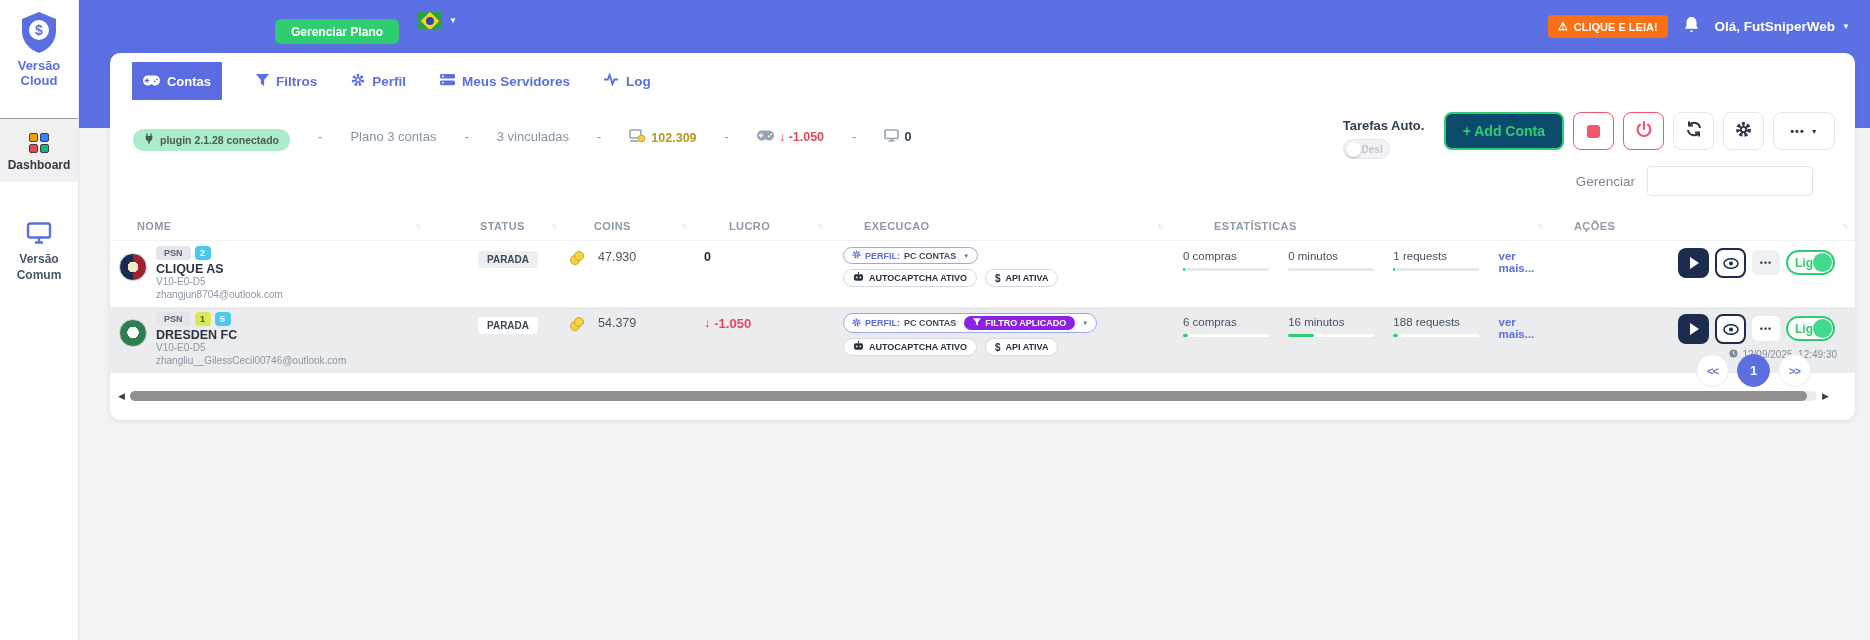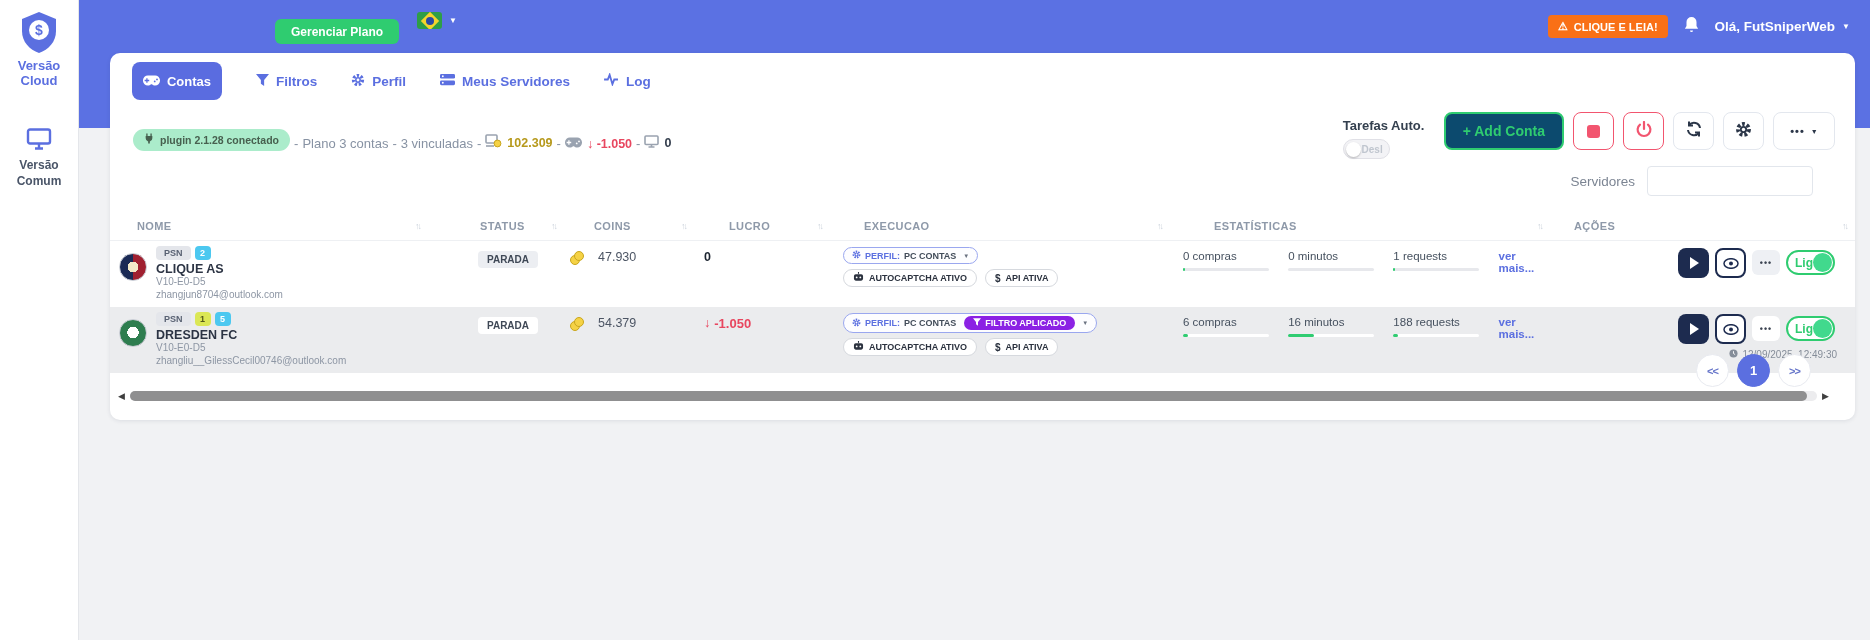--- a/index.html
+++ b/index.html
@@ -32,25 +32,25 @@
   .dash-icon { display:inline-grid; grid-template-columns:9px 9px; gap:2px; }
   .dash-icon i { display:block; width:9px; height:9px; border:1px solid #38404c; border-radius:2px; }
   .dash-icon i:nth-child(1){background:#f59e0b;} .dash-icon i:nth-child(2){background:#3b82f6;}
   .dash-icon i:nth-child(3){background:#ef4444;} .dash-icon i:nth-child(4){background:#10b981;}
 
   
   .card { position:absolute; left:110px; top:53px; width:1745px; height:367px; background:#fff; border-radius:10px; box-shadow:0 1px 4px rgba(25,35,70,.10); z-index:3; }
 
   
   .tabs-row { position:absolute; left:22px; top:9px; display:flex; align-items:center; }
-  .tab-active { width:90px; height:38px; background:#5a6ce0; border-radius:8px; display:flex; align-items:center; justify-content:center; gap:7px; color:#fff; font-size:13px; font-weight:700; cursor:pointer; }
+  .tab-active { width:90px; height:38px; background:#5a6ce0; border-radius:1px; display:flex; align-items:center; justify-content:center; gap:7px; color:#fff; font-size:13px; font-weight:700; cursor:pointer; }
   .tab { display:flex; align-items:center; gap:7px; margin-left:34px; color:#5b6fe0; font-size:13.5px; font-weight:700; cursor:pointer; }
 
   
-  .status-row { position:absolute; left:23px; top:76px; display:flex; align-items:flex-end; gap:4px; font-size:13px; color:#8792a3; }
+  .status-row { position:absolute; left:23px; top:76px; display:flex; align-items:flex-start; gap:28px; font-size:13px; color:#8792a3; }
   .plugin-badge { display:flex; align-items:center; gap:6px; background:#abeccb; color:#47604f; font-size:10.5px; font-weight:700; padding:4px 11px; border-radius:11px; }
   .st-coins { color:#b6991c; font-weight:700; font-size:12.5px; }
   .st-profit { color:#e8465f; font-weight:700; font-size:12.5px; }
   .st-zero { color:#323c4b; font-weight:700; font-size:12.5px; }
   .st-group { display:flex; align-items:center; gap:5px; }
 
   
   .controls-right { position:absolute; right:20px; top:59px; display:flex; align-items:flex-start; gap:9px; }
   .tarefas { width:88px; margin-top:6px; margin-right:4px; }
   .tarefas-label { font-size:13px; font-weight:700; color:#34404f; }
@@ -185,20 +185,29 @@
 
   <aside class="sidebar">
     <div class="logo">
       <svg width="40" height="44" viewBox="0 0 40 44">
         <path d="M20 1 37 8v12c0 11-7.5 18.6-17 22C10.5 38.6 3 31 3 20V8z" fill="#5b6fe0"></path>
         <circle cx="20" cy="19" r="10" fill="#fff"></circle>
         <text x="20" y="24" text-anchor="middle" font-size="14" font-weight="bold" fill="#5b6fe0">$</text>
       </svg>
     </div>
     <div class="brand">Versão Cloud</div>
+    <div class="side-item active">
+      <span class="dash-icon">
+          <i></i>
+          <i></i>
+          <i></i>
+          <i></i>
+        </span>
+      <div class="side-label">Dashboard</div>
+    </div>
     <div class="side-item">
       <span><svg width="26" height="22" viewBox="0 0 26 22">
             <rect x="2" y="1.5" width="22" height="14" rx="2" fill="none" stroke="#5b6fe0" stroke-width="2.4"></rect>
             <path d="M9 20.5h8M13 16v4.5" stroke="#5b6fe0" stroke-width="2.4"></path>
           </svg></span>
       <div class="side-label2">
         <div>Versão</div>
         <div>Comum</div>
       </div>
     </div>
@@ -322,21 +331,21 @@
             </svg></span>
       </div>
       <div class="icon-btn wide">
         <span class="dots-txt">•••</span>
         <span class="caret-d">▼</span>
       </div>
     </div>
 
 
     <div class="search-row">
-      <span class="search-label">Servidores</span>
+      <span class="search-label">Gerenciar</span>
       <input class="search-input" type="text" value="" style="">
     </div>
 
     <div class="table">
       <div class="thead">
         <div class="th th-nome">
             <span>NOME</span>
             <span class="sort">↑↓</span>
           </div>
         <div class="th th-status">

